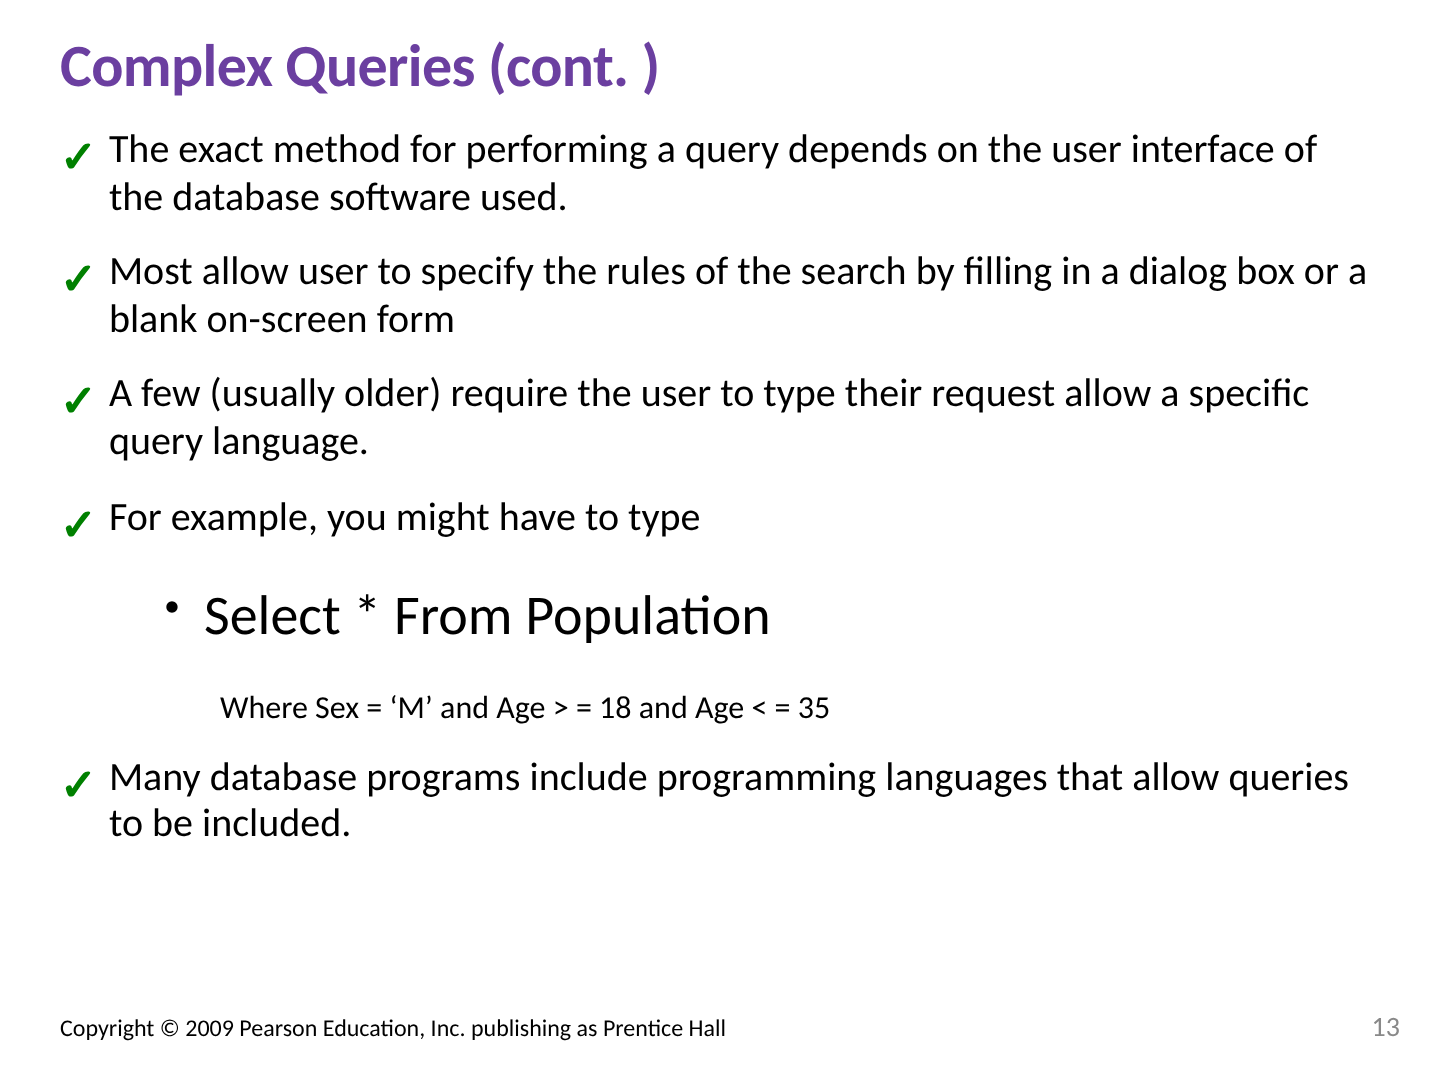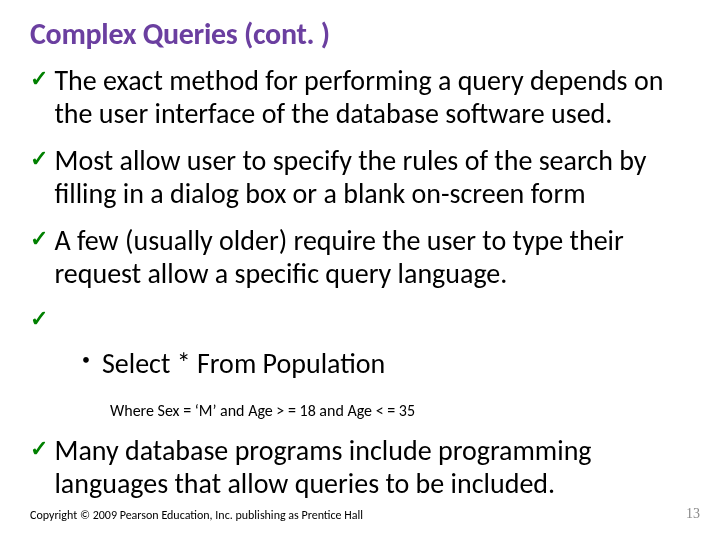--- a/index.html
+++ b/index.html
@@ -36,21 +36,21 @@
   }
   .check {
     flex: 0 0 auto;
     color: #008000;
     font-size: 22px;
     margin-right: 6px;
     margin-top: 2px;
     font-weight: bold;
   }
   .bullet-text {
-    font-size: 28px;
+    font-size: 20px;
     font-weight: 400;
   }
   .sub-block {
     margin: 0 0 14px 52px;
   }
   .sub-bullet {
     display: flex;
     align-items: flex-start;
     margin-bottom: 10px;
   }
@@ -78,21 +78,20 @@
     bottom: 18px;
     font-size: 12px;
     color: #000;
   }
   .page-num {
     position: absolute;
     right: 20px;
     bottom: 18px;
     font-size: 14px;
     color: #898989;
-    font-family: Liberation Serif, serif;
   }
 </style>
 </head>
 <body>
 
 <div class="slide">
 
   <div class="title">Complex Queries (cont. )</div>
 
   <div class="bullets">
@@ -107,20 +106,21 @@
       <span class="bullet-text">Most allow user to specify the rules of the search by filling in a dialog box or a blank on-screen form</span>
     </div>
 
     <div class="bullet">
       <span class="check">✓</span>
       <span class="bullet-text">A few (usually older) require the user to type their request allow a specific query language.</span>
     </div>
 
     <div class="bullet">
       <span class="check">✓</span>
+      <span class="bullet-text">For example, you might have to type</span>
     </div>
 
     <div class="sub-block">
       <div class="sub-bullet">
         <span class="dot">•</span>
         <span class="sub-text">Select  *  From Population</span>
       </div>
       <div class="sub-indent">Where Sex = ‘M’  and Age &gt; = 18  and Age &lt; = 35</div>
     </div>
 

